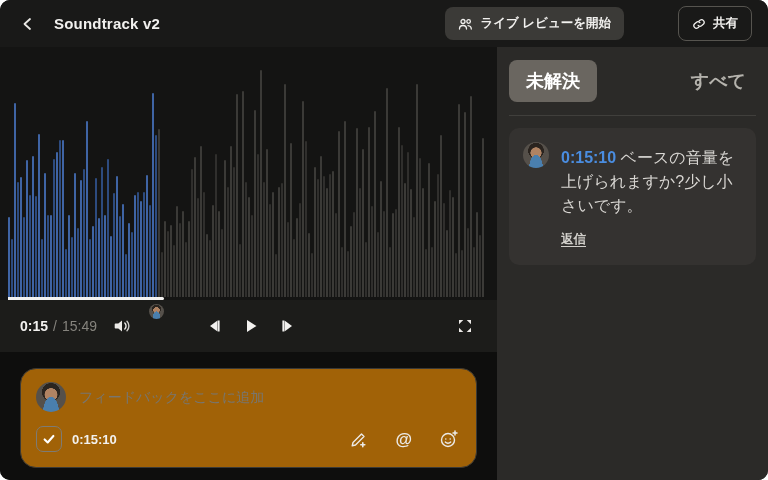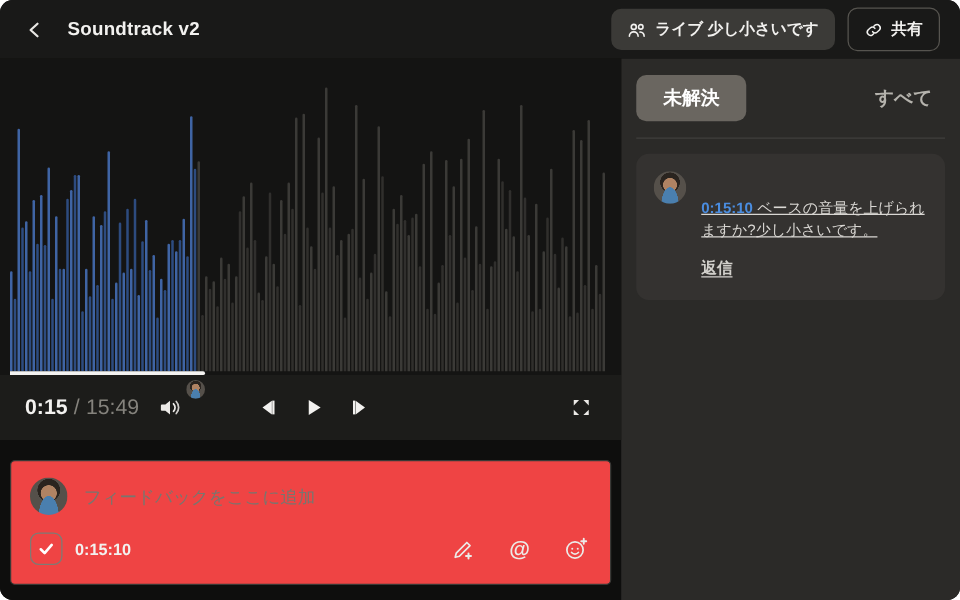--- a/index.html
+++ b/index.html
@@ -7,44 +7,44 @@
   .app { width:768px; height:480px; background:#141413; border-radius:10px; overflow:hidden;
          display:flex; flex-direction:column; color:#e8e7e4; }
 
   
   .topbar { height:47px; flex:0 0 47px; background:#191918; display:flex; align-items:center; padding:0 16px; }
   .back-btn { background:none; border:none; color:#e8e7e4; cursor:pointer; display:flex; align-items:center; padding:4px; }
   .title { font-size:15px; font-weight:bold; letter-spacing:.2px; margin-left:14px; color:#f2f1ef; }
   .topbar-right { margin-left:auto; display:flex; gap:10px; align-items:center; }
   .pill-btn { display:flex; align-items:center; gap:7px; font-size:12.5px; font-weight:bold; color:#f2f1ef;
               border-radius:8px; padding:8px 13px; cursor:pointer; background:#3b3a37; border:none; }
-  .pill-btn.outline { background:transparent; border:1px solid #56544f; }
+  .pill-btn.outline { background:transparent; border:1px solid #56544f;margin-left:44px; }
 
   
   .body { flex:1; display:flex; min-height:0; }
   .left-col { width:497px; flex:0 0 497px; background:#0e0e0d; display:flex; flex-direction:column; }
 
   .player { position:relative; }
   .waveform { height:253px; background:#141413; position:relative; cursor:pointer; }
   .bars { position:absolute; left:8px; right:13px; top:6px; bottom:3px; }
   .bars i { position:absolute; bottom:0; width:2px; border-radius:1px 1px 0 0; }
   .progress-line { position:absolute; left:8px; bottom:0; height:3px; background:#f4f3f1; border-radius:0 2px 2px 0; }
   .marker-avatar { position:absolute; top:257px; width:15px; height:15px; border-radius:50%; z-index:3; cursor:pointer; }
 
   .controls { height:52px; background:#1c1c1a; display:flex; align-items:center; padding:0 20px; position:relative; }
-  .time-group { display:flex; align-items:baseline; gap:5px; font-size:17px; }
+  .time-group { display:flex; align-items:baseline; gap:5px; font-size:14px; }
   .time-cur { color:#f2f1ef; font-weight:bold; }
   .time-sep, .time-dur { color:#85837d; }
   .icon-btn { background:none; border:none; cursor:pointer; color:#eceae7; display:flex; align-items:center; padding:4px; }
   .vol-btn { margin-left:12px; }
   .transport { position:absolute; left:50.5%; transform:translateX(-50%); display:flex; align-items:center; gap:13px; }
   .fullscreen-btn { margin-left:auto; }
 
   
-  .comment-box { margin:16px 8px 14px; border:1px solid #3a3936; border-radius:4px; background:#ef4444; padding:13px 13px 14px 15px; }
+  .comment-box { margin:16px 20px 14px; border:1px solid #3a3936; border-radius:16px; background:#a16207; padding:13px 13px 14px 15px; }
   .cb-row1 { display:flex; align-items:center; gap:13px; }
   .avatar { border-radius:50%; flex:0 0 auto;
             background:
               radial-gradient(ellipse at 50% 108%, #4a7fae 0 38%, rgba(0,0,0,0) 39%),
               radial-gradient(circle at 50% 42%, #b08363 0 27%, rgba(0,0,0,0) 29%),
               radial-gradient(circle at 50% 34%, #2a241f 0 36%, rgba(0,0,0,0) 37%),
               #55504a; }
   .av-30 { width:30px; height:30px; }
   .av-26 { width:26px; height:26px; }
   .feedback-input { flex:1; background:transparent; border:none; outline:none; color:#e8e7e4; font-size:14px;
@@ -56,27 +56,27 @@
   .stamp { font-size:13px; font-weight:bold; color:#f2f1ef; margin-left:10px; }
   .cb-icons { margin-left:auto; display:flex; align-items:center; gap:19px; }
   .at-glyph { font-size:17px; font-weight:bold; color:#eceae7; line-height:1; }
   .post-btn { background:#585550; color:#a5a39c; font-size:13px; font-weight:bold; border:none; border-radius:8px;
               padding:10px 17px; margin-left:16px; cursor:pointer; font-family:inherit; }
 
   
   .sidebar { flex:1; background:#2b2a28; display:flex; flex-direction:column; }
   .tabs { display:flex; align-items:center; justify-content:space-between; margin:13px 12px 0; padding-bottom:13px;
           border-bottom:1px solid #403f3c; }
-  .tab { font-size:15px; font-weight:bold; color:#b5b3ad; background:none; border:none; cursor:pointer;
+  .tab { font-size:18px; font-weight:bold; color:#b5b3ad; background:none; border:none; cursor:pointer;
          padding:8px 10px; border-radius:8px; font-family:inherit; }
   .tab.active { background:#6a6660; color:#ffffff; width:88px; padding:9px 0; }
   .card { margin:12px; background:#343230; border-radius:10px; padding:14px 14px 17px; display:flex; gap:12px; }
   .card-content { flex:1; min-width:0; }
   .c-author { font-size:13.5px; font-weight:bold; color:#f2f1ef; }
-  .c-body { margin-top:20px; font-size:12px; line-height:1.5; color:#d9d7d3;text-decoration:underline; }
+  .c-body { margin-top:4px; font-size:16px; line-height:1.5; color:#d9d7d3; }
   .c-time { color:#4a8de0; font-weight:bold; }
   .c-reply { display:inline-block; margin-top:13px; font-size:12.5px; font-weight:bold; color:#d2d0cb;
              text-decoration:underline; text-underline-offset:3px; cursor:pointer; background:none; border:none; font-family:inherit; }
 
   svg { display:block; }
 </style>
 </head>
 <body>
 
 <div class="app">
@@ -93,21 +93,21 @@
     <div class="topbar-right">
       <button class="pill-btn">
         <span>
           <svg width="15" height="14" viewBox="0 0 15 14" fill="none" stroke="#f2f1ef" stroke-width="1.3" stroke-linecap="round">
             <circle cx="5" cy="4.5" r="2"></circle>
               <path d="M1.5 12c0-2 1.6-3.5 3.5-3.5S8.5 10 8.5 12"></path>
             <circle cx="10.6" cy="4.5" r="1.8"></circle>
               <path d="M10 8.6c1.9.2 3.3 1.7 3.3 3.4"></path>
           </svg>
         </span>
-        <span>ライブ 少し小さいです</span>
+        <span>ライブ レビューを開始</span>
       </button>
       <button class="pill-btn outline">
         <span>
           <svg width="14" height="14" viewBox="0 0 16 16" fill="none" stroke="#f2f1ef" stroke-width="1.4" stroke-linecap="round">
             <path d="M7 9.5a3 3 0 0 0 4.2.3l2-1.8a3 3 0 0 0-4-4.4l-1.1 1"></path>
             <path d="M9 6.5a3 3 0 0 0-4.2-.3l-2 1.8a3 3 0 0 0 4 4.4l1.1-1"></path>
           </svg>
         </span>
         <span>共有</span>
       </button>

